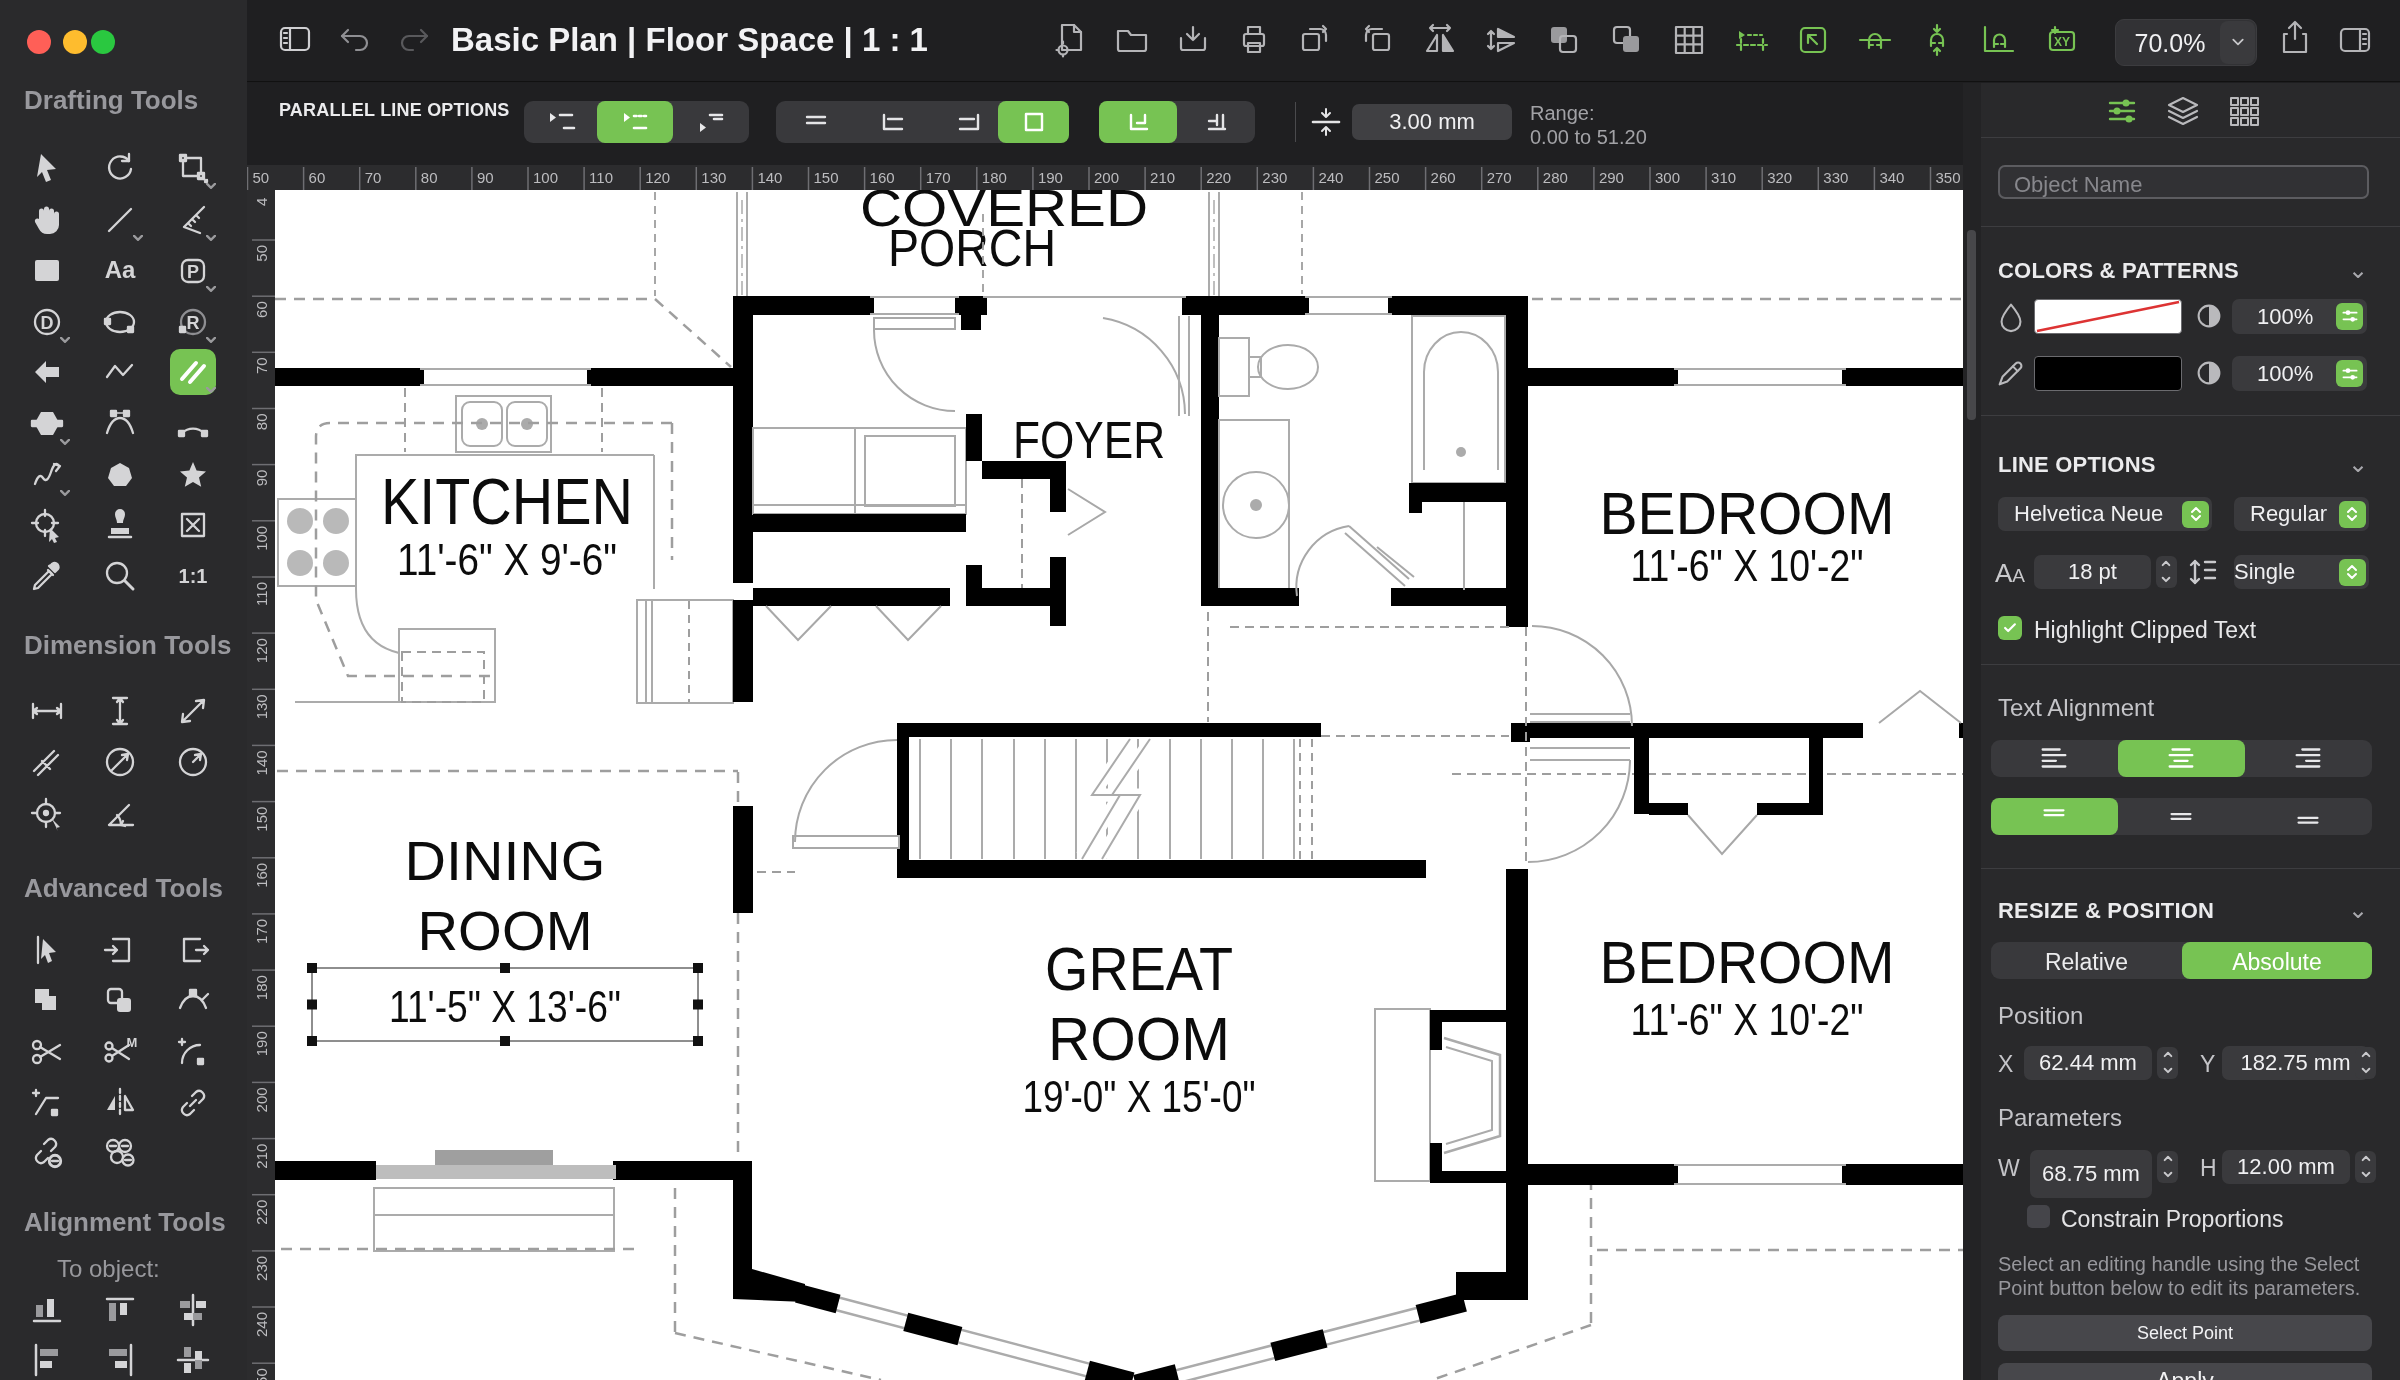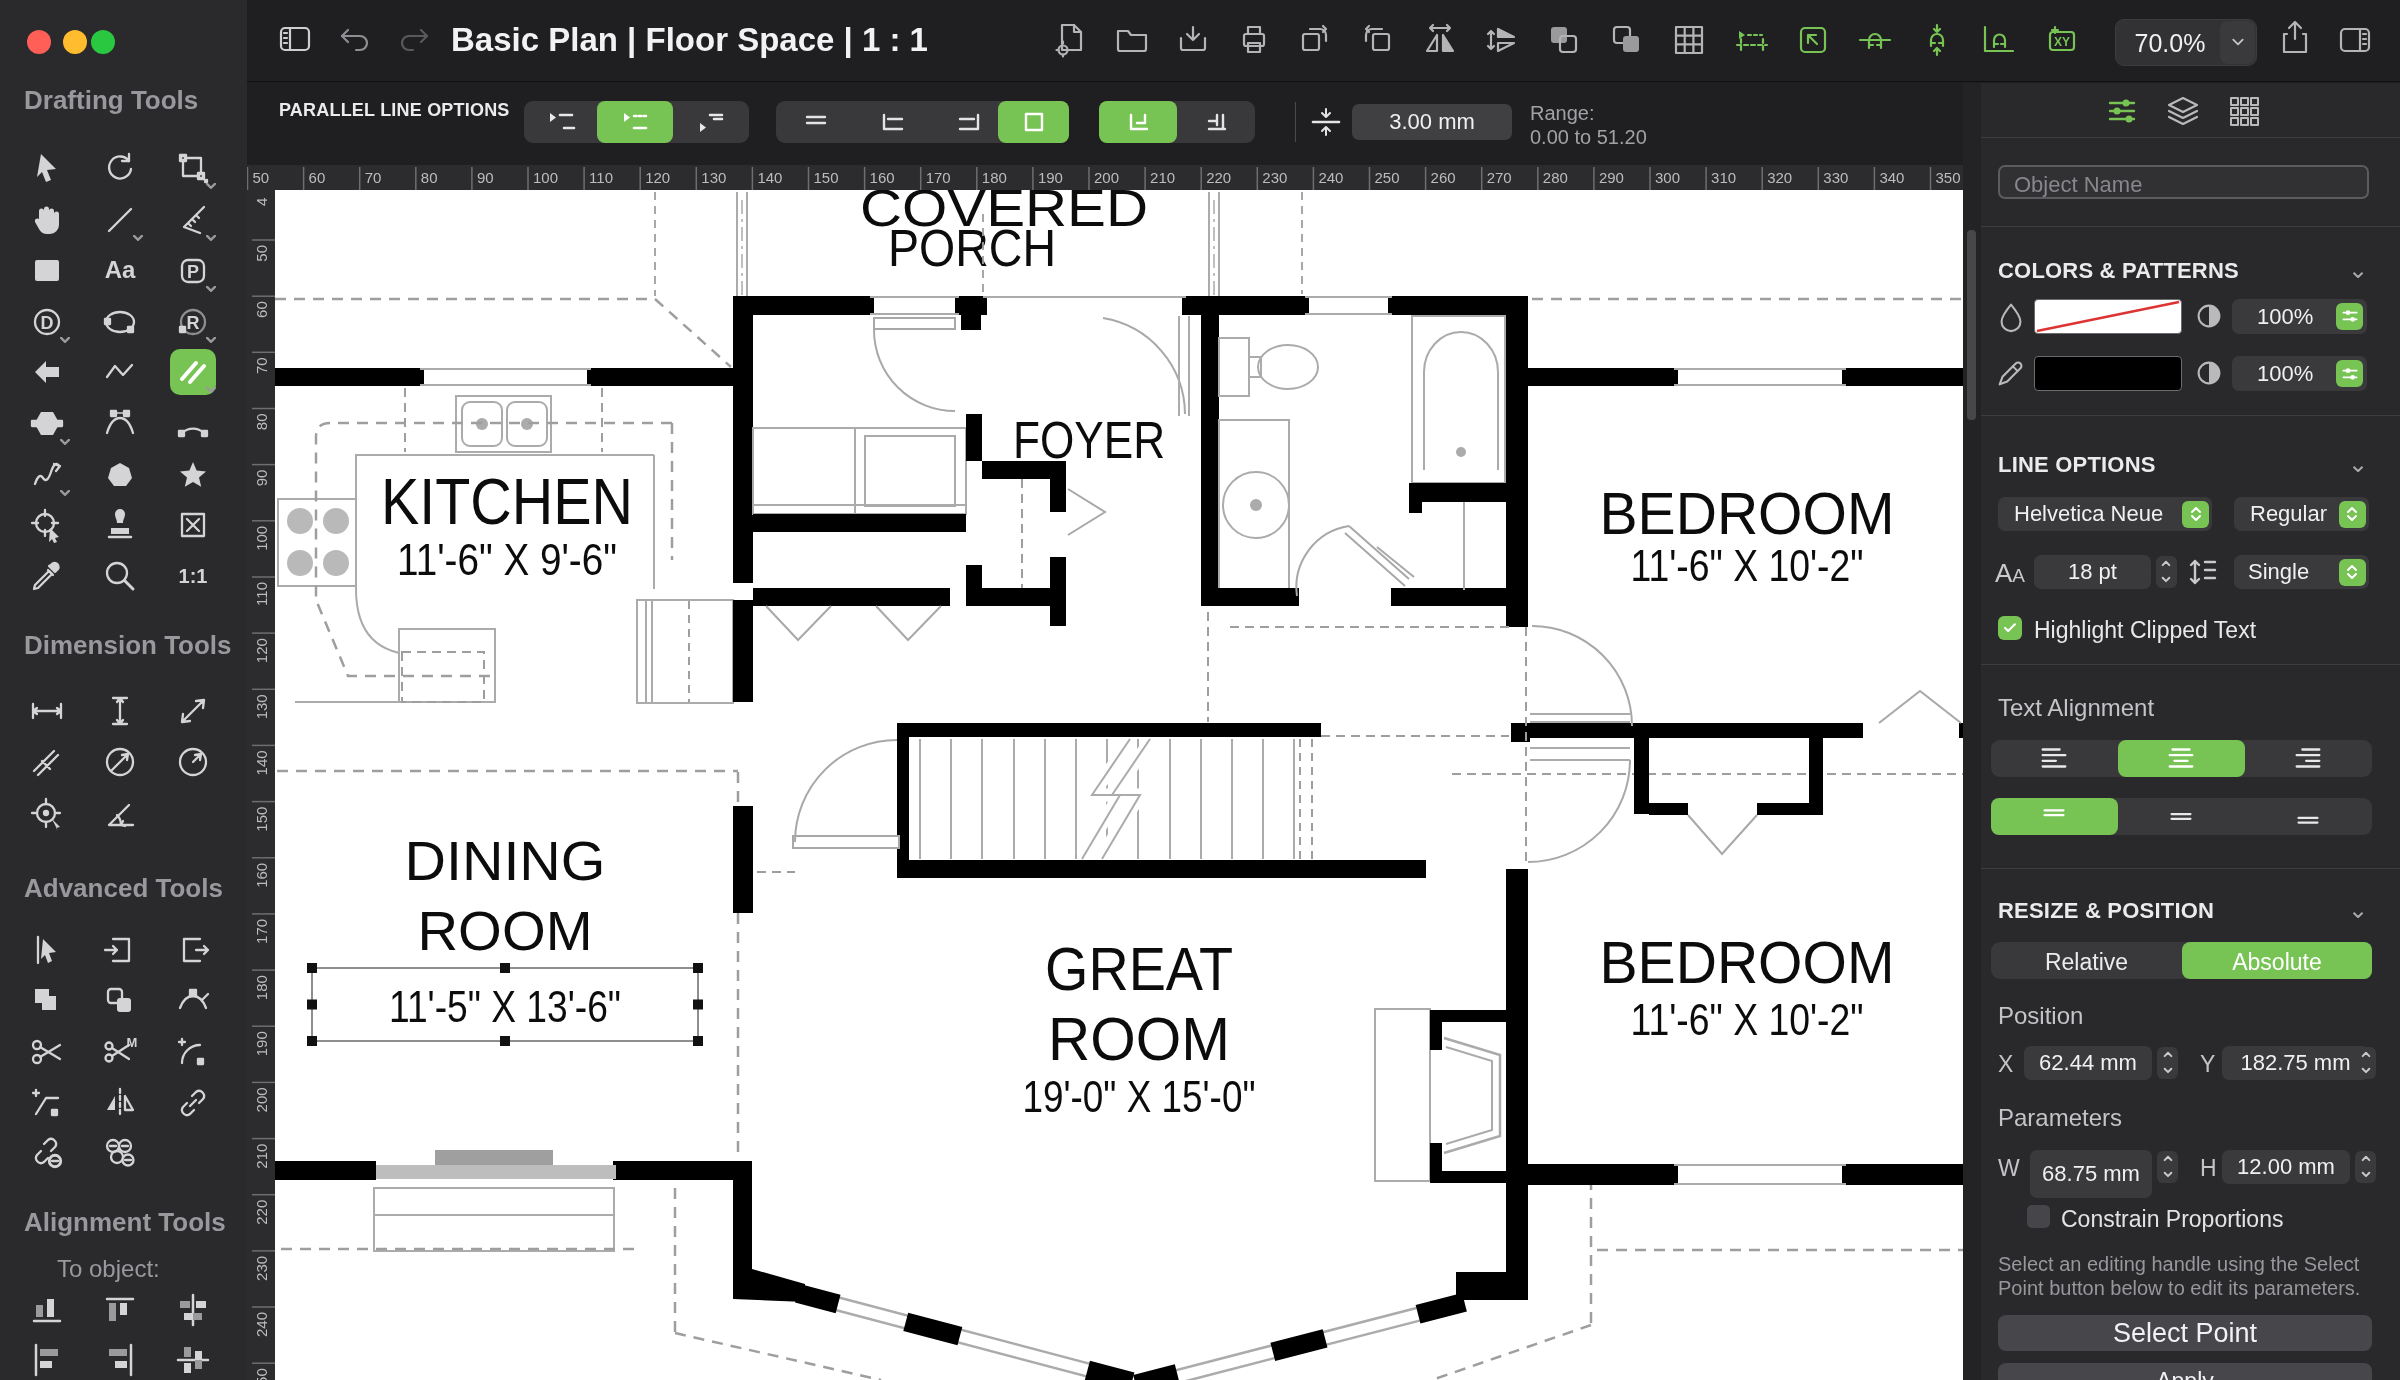--- a/index.html
+++ b/index.html
@@ -691,21 +691,21 @@
 <div class="abs" style="left:2156px;top:556px;width:21px;height:32px;background:#3a3a3d;border-radius:6px"></div>
 <svg style="position:absolute;left:2156px;top:554px" width="20" height="20" viewBox="0 0 36 36" fill="none" stroke="#c9c9cc" stroke-width="3.5" stroke-linecap="round" stroke-linejoin="round">
     <path d="M12,20 l6,-6 6,6"></path>
   </svg>
 <svg style="position:absolute;left:2156px;top:570px" width="20" height="20" viewBox="0 0 36 36" fill="none" stroke="#c9c9cc" stroke-width="3.5" stroke-linecap="round" stroke-linejoin="round">
     <path d="M12,14 l6,6 6,-6"></path>
   </svg>
 <svg style="position:absolute;left:2185px;top:554px" width="36" height="36" viewBox="0 0 36 36" fill="none" stroke="#c9c9cc" stroke-width="2.4" stroke-linecap="round" stroke-linejoin="round">
     <path d="M10,7 v22 M6,11 l4,-4 4,4 M6,25 l4,4 4,-4 M20,8 h10 M20,16 h10 M20,24 h10"></path>
   </svg>
-<div class="fld" style="left:2234px;top:555px;width:135px;height:34px;justify-content:flex-start;padding-left:14px">Single</div>
+<div class="fld" style="left:2234px;top:555px;width:135px;height:34px;justify-content:flex-start;padding-left:0">Single</div>
 <div class="abs" style="left:2339px;top:559px;width:27px;height:27px;background:#77c353;border-radius:6px"></div>
 <svg style="position:absolute;left:2340px;top:560px" width="24" height="24" viewBox="0 0 36 36" fill="none" stroke="#fff" stroke-width="3" stroke-linecap="round" stroke-linejoin="round">
     <path d="M12,15 l6,-6 6,6 M12,21 l6,6 6,-6" stroke="#fff"></path>
   </svg>
 
 <div class="abs" style="left:1998px;top:616px;width:24px;height:24px;background:#77c353;border-radius:6px"></div>
 <svg style="position:absolute;left:1999px;top:617px" width="22" height="22" viewBox="0 0 36 36" fill="none" stroke="#fff" stroke-width="3.5" stroke-linecap="round" stroke-linejoin="round">
     <path d="M10,18 l5,5 11,-11" stroke="#fff"></path>
   </svg>
 <div class="abs" style="left:2034px;top:617px;color:#e8e8ea;font-size:23px">Highlight Clipped Text</div>
@@ -786,21 +786,21 @@
   </svg>
 <svg style="position:absolute;left:2356px;top:1165px" width="20" height="20" viewBox="0 0 36 36" fill="none" stroke="#c9c9cc" stroke-width="3.5" stroke-linecap="round" stroke-linejoin="round">
     <path d="M12,14 l6,6 6,-6"></path>
   </svg>
 
 <div class="abs" style="left:2027px;top:1205px;width:23px;height:23px;background:#45454a;border-radius:5px"></div>
 <div class="abs" style="left:2061px;top:1206px;color:#e3e3e5;font-size:23px">Constrain Proportions</div>
 
 <div class="abs" style="left:1998px;top:1252px;width:392px;color:#97979c;font-size:20px;line-height:24px">Select an editing handle using the Select Point button below to edit its parameters.</div>
 
-<div class="abs" style="left:1998px;top:1315px;width:374px;height:36px;background:#47474b;border-radius:8px;color:#f2f2f4;font-size:27px;display:flex;align-items:center;justify-content:center">Select Point</div>
+<div class="abs" style="left:1998px;top:1315px;width:374px;height:36px;background:#47474b;border-radius:8px;color:#f2f2f4;font-size:18px;display:flex;align-items:center;justify-content:center">Select Point</div>
 
 <div class="abs" style="left:1998px;top:1363px;width:374px;height:36px;background:#47474b;border-radius:8px;color:#f2f2f4;font-size:23px;display:flex;align-items:center;justify-content:center">Apply</div>
 <div class="hdr" style="left:24px;top:85px">Drafting Tools</div>
 
 <svg style="position:absolute;left:28px;top:149px" width="38" height="38" viewBox="0 0 38 38" fill="none" stroke="#d4d4d6" stroke-width="2.3" stroke-linecap="round" stroke-linejoin="round">
     <path d="M13,5 L28,20 L19,21 L23,31 L18,33 L14,23 L9,28 Z" fill="#d4d4d6" stroke="none"></path>
   </svg>
 
 <svg style="position:absolute;left:101px;top:149px" width="38" height="38" viewBox="0 0 38 38" fill="none" stroke="#d4d4d6" stroke-width="2.3" stroke-linecap="round" stroke-linejoin="round">
     <path d="M28,12 A11,11 0 1 0 30,20"></path>

